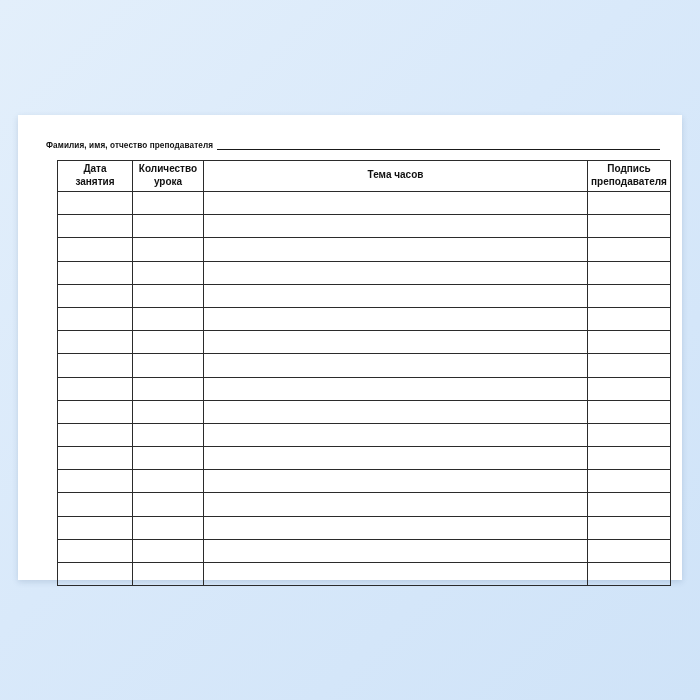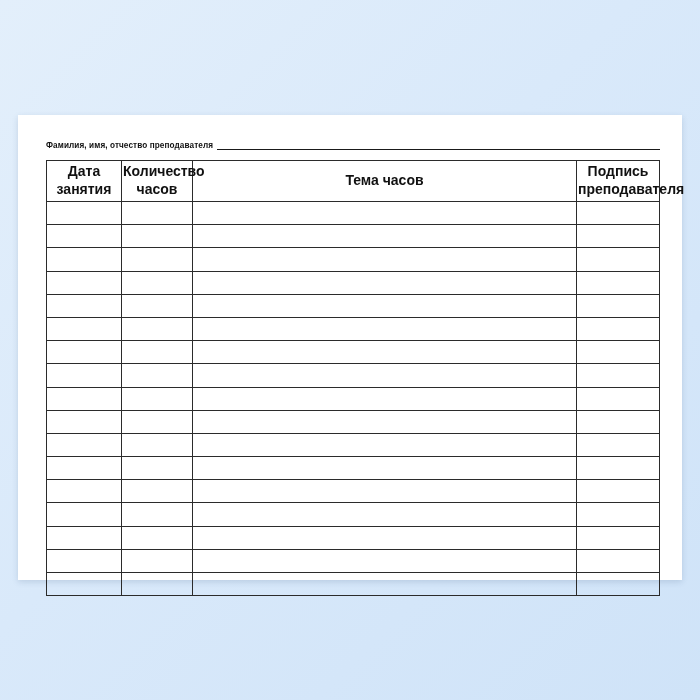--- a/index.html
+++ b/index.html
@@ -52,22 +52,23 @@
   .name-line .rule {
     flex: 1 1 auto;
     border-bottom: 1px solid #1a1a1a;
     height: 9px;
   }
   
   table.journal {
     border-collapse: collapse;
     width: 100%;
     table-layout: fixed;
-    font-size: 14px;
+    font-size: 10px;
     color: #111;
+    margin-left: 11px;
   }
   table.journal th,
   table.journal td {
     border: 1px solid #2b2b2b;
     padding: 0;
   }
   table.journal th {
     font-weight: bold;
     text-align: center;
     line-height: 1.25;
@@ -99,21 +100,21 @@
 
       <table class="journal">
         <thead>
           <tr>
             <th class="col-date">
               <span class="th-l1">Дата</span>
               <span class="th-l2">занятия</span>
             </th>
             <th class="col-hours">
               <span class="th-l1">Количество</span>
-              <span class="th-l2">часов</span>
+              <span class="th-l2">урока</span>
             </th>
             <th class="col-topic">
               <span class="th-l1">Тема часов</span>
             </th>
             <th class="col-sign">
               <span class="th-l1">Подпись</span>
               <span class="th-l2">преподавателя</span>
             </th>
           </tr>
         </thead>

